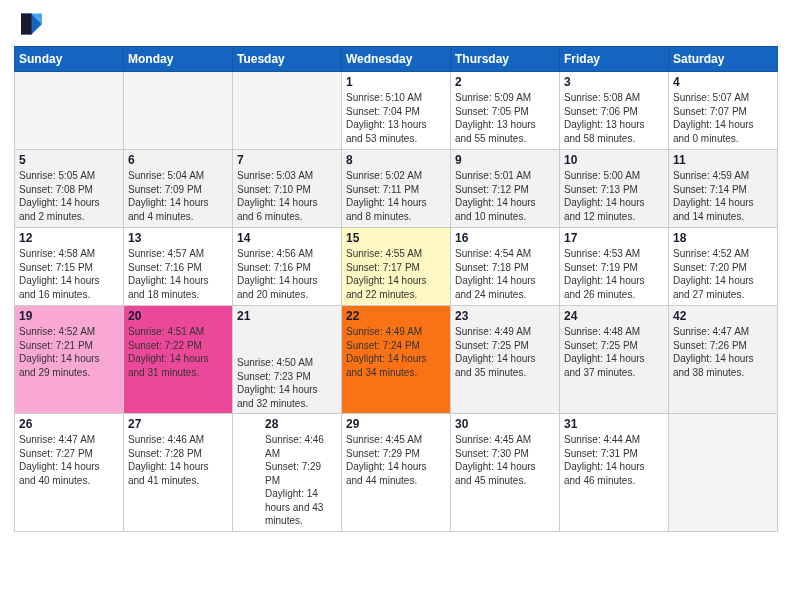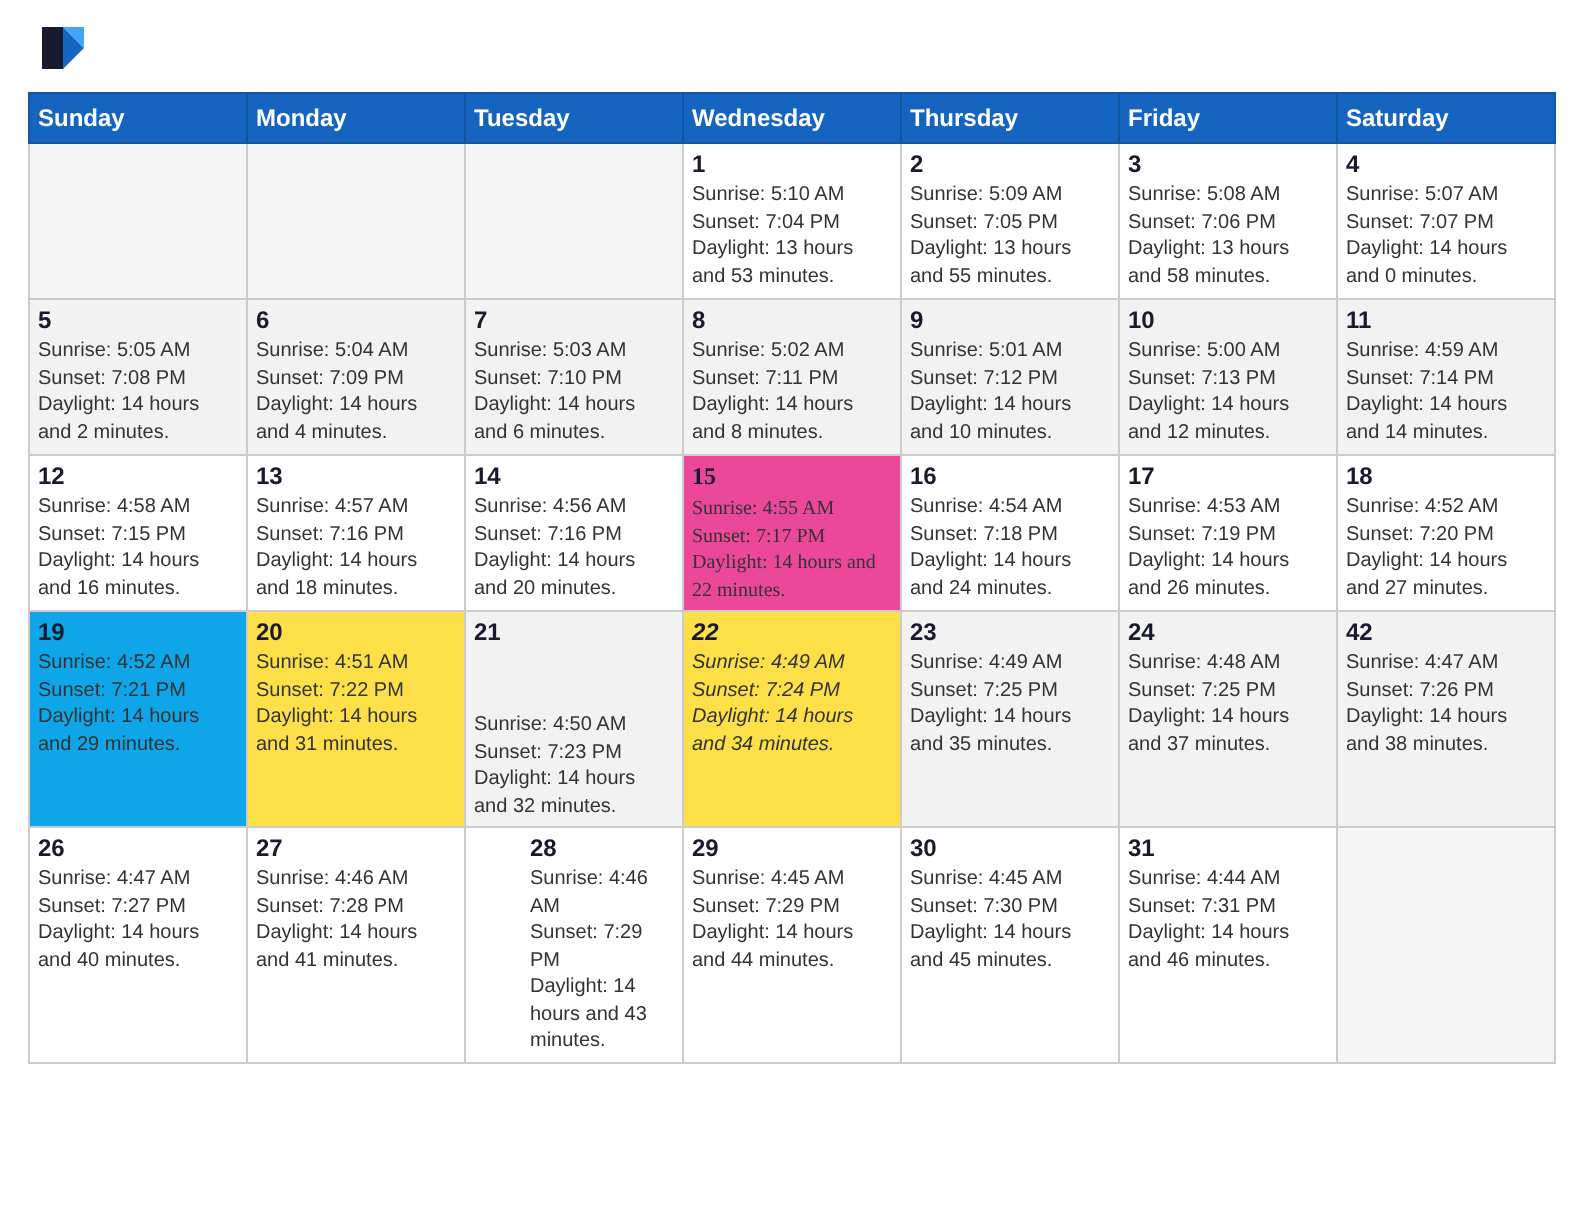--- a/index.html
+++ b/index.html
@@ -215,21 +215,21 @@
             <div class="day-info" style="white-space: pre-line;">Sunrise: 4:57 AM
 Sunset: 7:16 PM
 Daylight: 14 hours and 18 minutes.</div>
           </td>
           <td style="background: rgb(255, 255, 255);">
             <span class="day-number">14</span>
             <div class="day-info" style="white-space: pre-line;">Sunrise: 4:56 AM
 Sunset: 7:16 PM
 Daylight: 14 hours and 20 minutes.</div>
           </td>
-          <td style="background: #ec4899; font-family: Liberation Serif, serif;">
+          <td style="background: #fef9c3;">
             <span class="day-number">15</span>
             <div class="day-info" style="white-space: pre-line;">Sunrise: 4:55 AM
 Sunset: 7:17 PM
 Daylight: 14 hours and 22 minutes.</div>
           </td>
           <td style="background: rgb(255, 255, 255);">
             <span class="day-number">16</span>
             <div class="day-info" style="white-space: pre-line;">Sunrise: 4:54 AM
 Sunset: 7:18 PM
 Daylight: 14 hours and 24 minutes.</div>
@@ -241,39 +241,39 @@
 Daylight: 14 hours and 26 minutes.</div>
           </td>
           <td style="background: rgb(255, 255, 255);">
             <span class="day-number">18</span>
             <div class="day-info" style="white-space: pre-line;">Sunrise: 4:52 AM
 Sunset: 7:20 PM
 Daylight: 14 hours and 27 minutes.</div>
           </td>
         </tr>
         <tr>
-          <td style="background: #0ea5e9;">
+          <td style="background: #f9a8d4;">
             <span class="day-number">19</span>
             <div class="day-info" style="white-space: pre-line;">Sunrise: 4:52 AM
 Sunset: 7:21 PM
 Daylight: 14 hours and 29 minutes.</div>
           </td>
-          <td style="background: #fde047;">
+          <td style="background: #ec4899;">
             <span class="day-number">20</span>
             <div class="day-info" style="white-space: pre-line;">Sunrise: 4:51 AM
 Sunset: 7:22 PM
 Daylight: 14 hours and 31 minutes.</div>
           </td>
           <td style="background: rgb(242, 242, 242);">
             <span class="day-number">21</span>
             <div class="day-info" style="white-space: pre-line; margin-top: 33px;">Sunrise: 4:50 AM
 Sunset: 7:23 PM
 Daylight: 14 hours and 32 minutes.</div>
           </td>
-          <td style="background: #fde047; font-style: italic;">
+          <td style="background: #f97316;">
             <span class="day-number">22</span>
             <div class="day-info" style="white-space: pre-line;">Sunrise: 4:49 AM
 Sunset: 7:24 PM
 Daylight: 14 hours and 34 minutes.</div>
           </td>
           <td style="background: rgb(242, 242, 242);">
             <span class="day-number">23</span>
             <div class="day-info" style="white-space: pre-line;">Sunrise: 4:49 AM
 Sunset: 7:25 PM
 Daylight: 14 hours and 35 minutes.</div>

